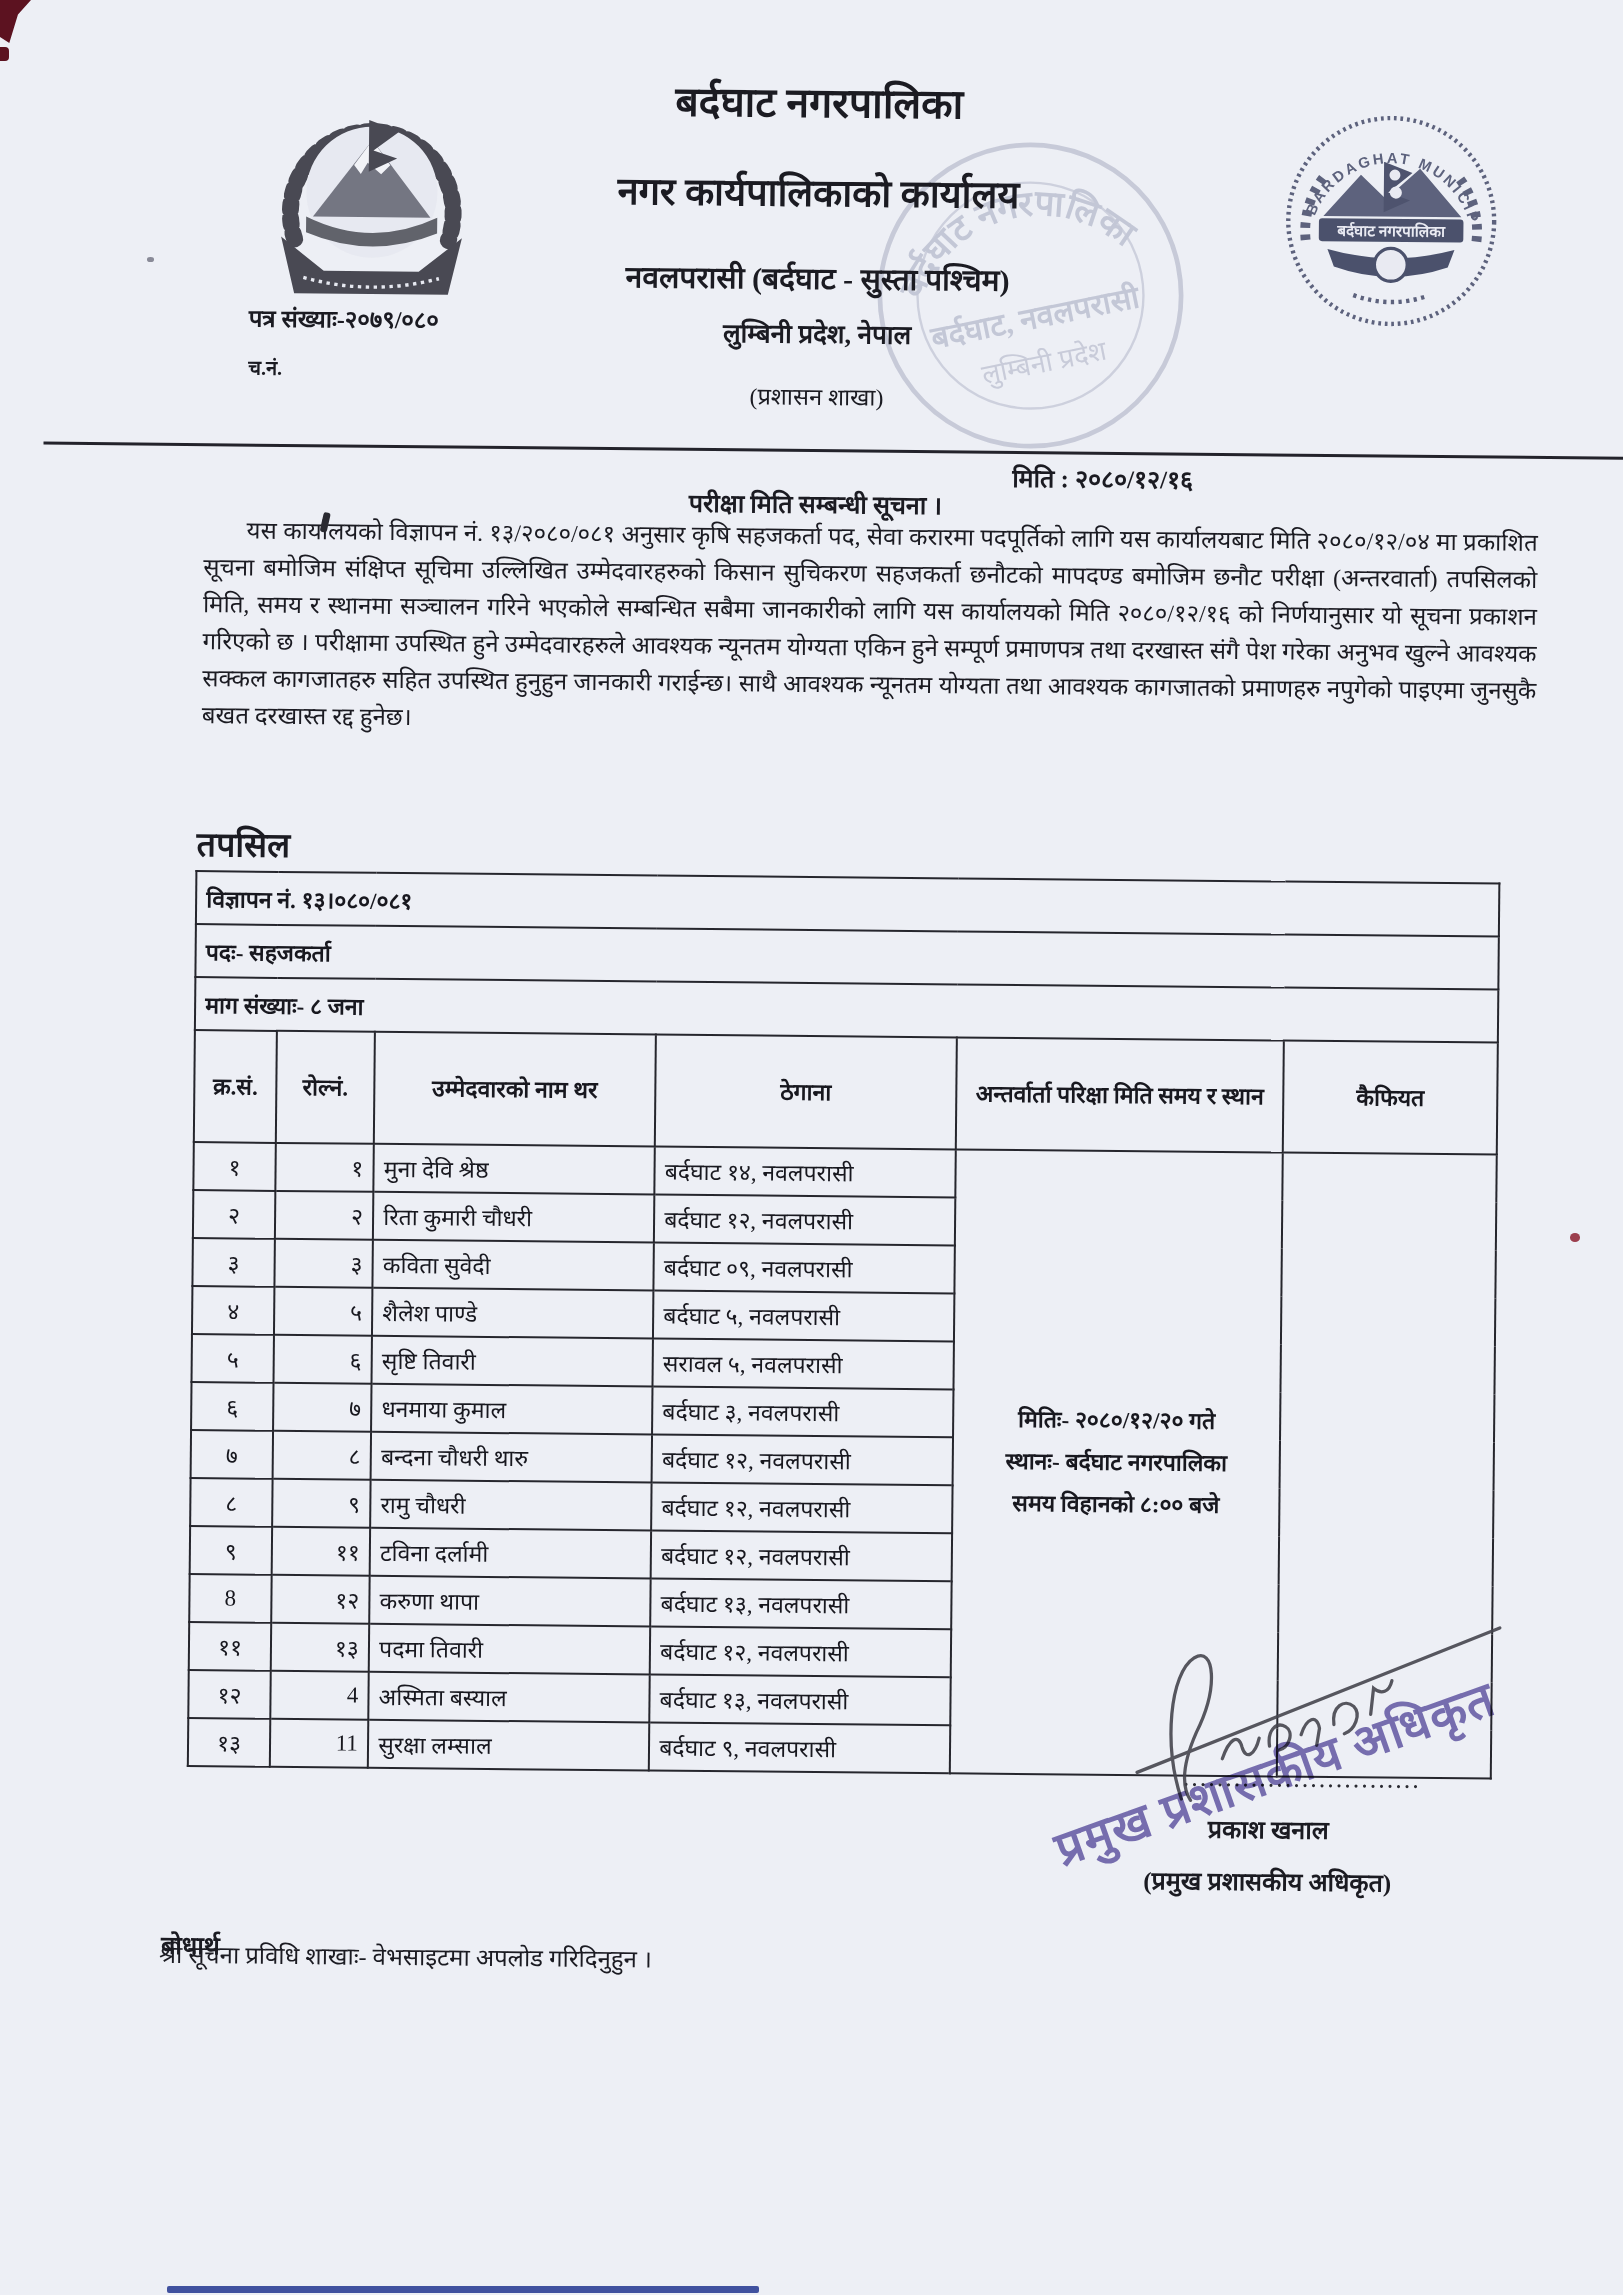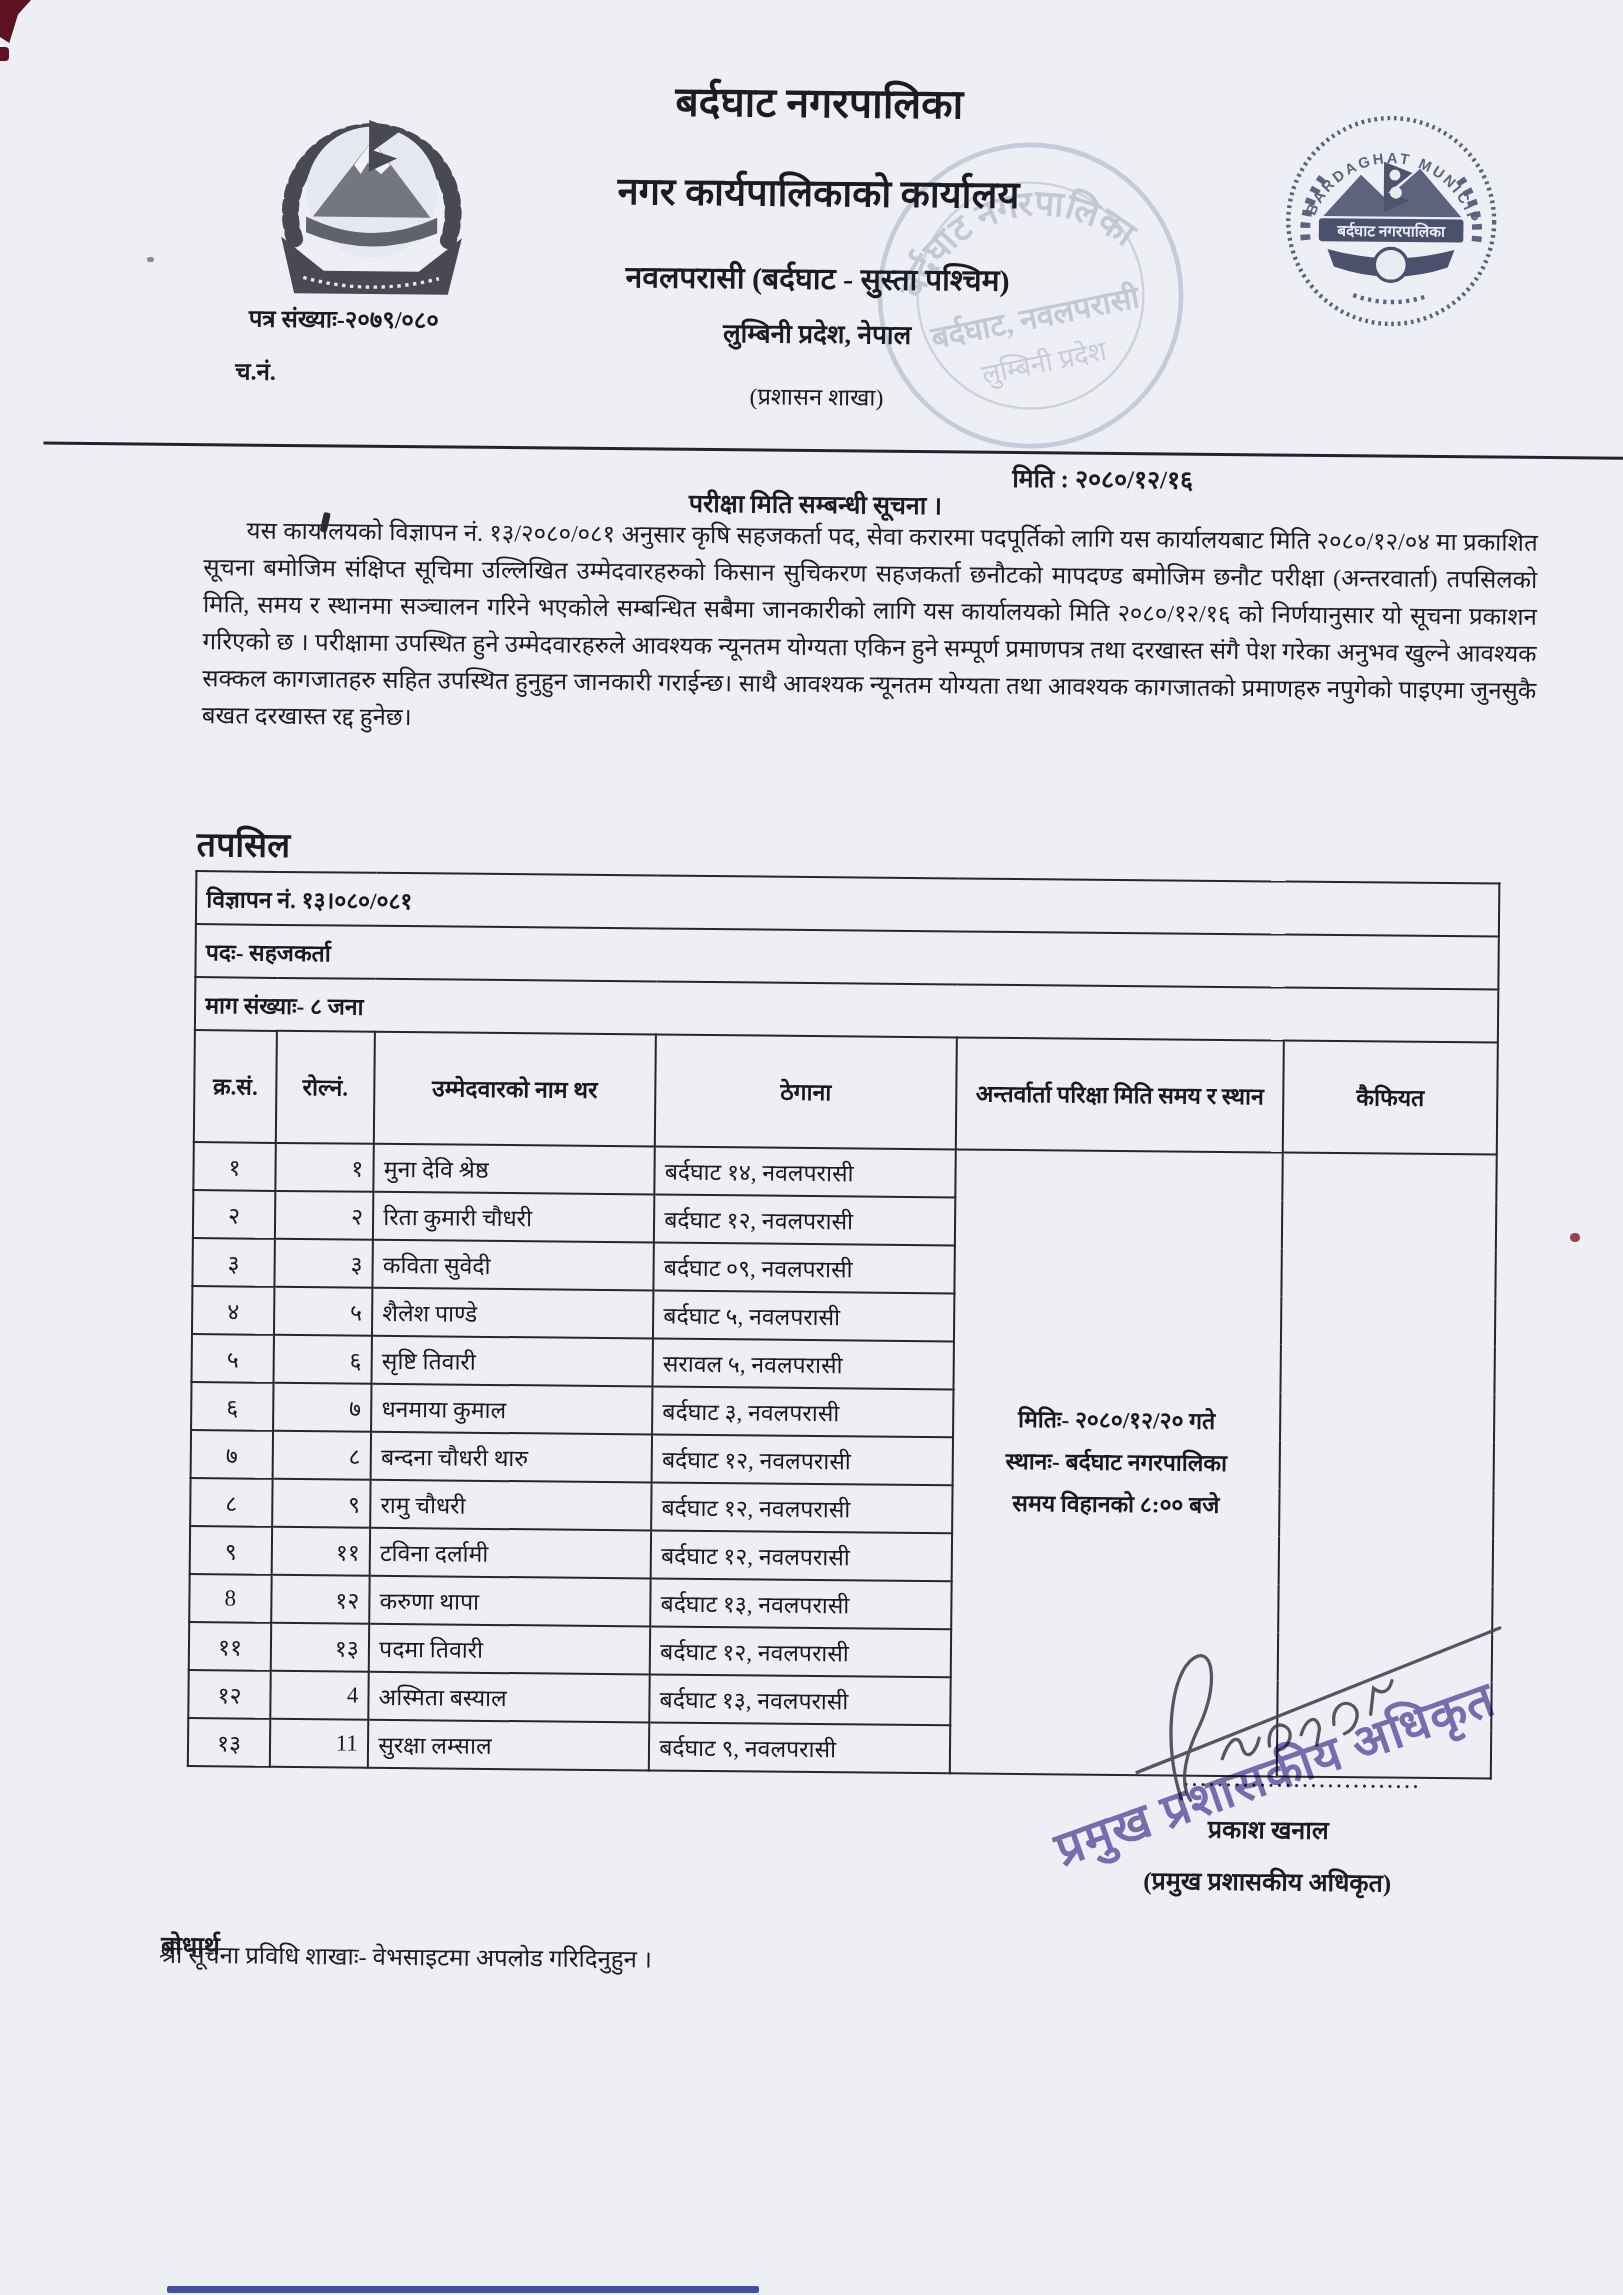--- a/index.html
+++ b/index.html
@@ -13,21 +13,21 @@
   }
   .abs{position:absolute;}
   .content{position:absolute;inset:0;transform:rotate(0.55deg);transform-origin:50% 40%;}
   
   .title1{top:73px;left:0;width:100%;text-align:center;font-size:41px;font-weight:700;z-index:2;}
   .title2{top:165px;left:0;width:100%;text-align:center;font-size:38px;font-weight:700;z-index:2;}
   .title3{top:257px;left:0;width:100%;text-align:center;font-size:30px;font-weight:700;z-index:2;}
   .province{top:315px;left:0;width:100%;text-align:center;font-size:26px;font-weight:600;z-index:2;}
   .branch{top:380px;left:0;width:100%;text-align:center;font-size:23.6px;font-weight:500;z-index:2;}
   .letter-no{top:306px;left:243px;font-size:24px;font-weight:600;}
-  .ch-no{top:359px;left:230px;font-size:24px;font-weight:600;}
+  .ch-no{top:359px;left:243px;font-size:20px;font-weight:600;}
   .rule{top:449px;left:39px;width:1584px;height:0;border-top:3.3px solid #23232b;}
   .date-line{top:458px;left:1008px;width:537px;font-size:25px;font-weight:600;}
   .subject{top:486px;left:0;width:100%;text-align:center;font-size:25px;font-weight:700;}
   
   .body-par{
     top:518px;left:200px;width:1334px;
     font-size:24px;line-height:37px;text-align:justify;
     text-indent:43px;margin:0;
   }
   .tapsil{top:826px;left:196px;font-size:34px;font-weight:600;}

